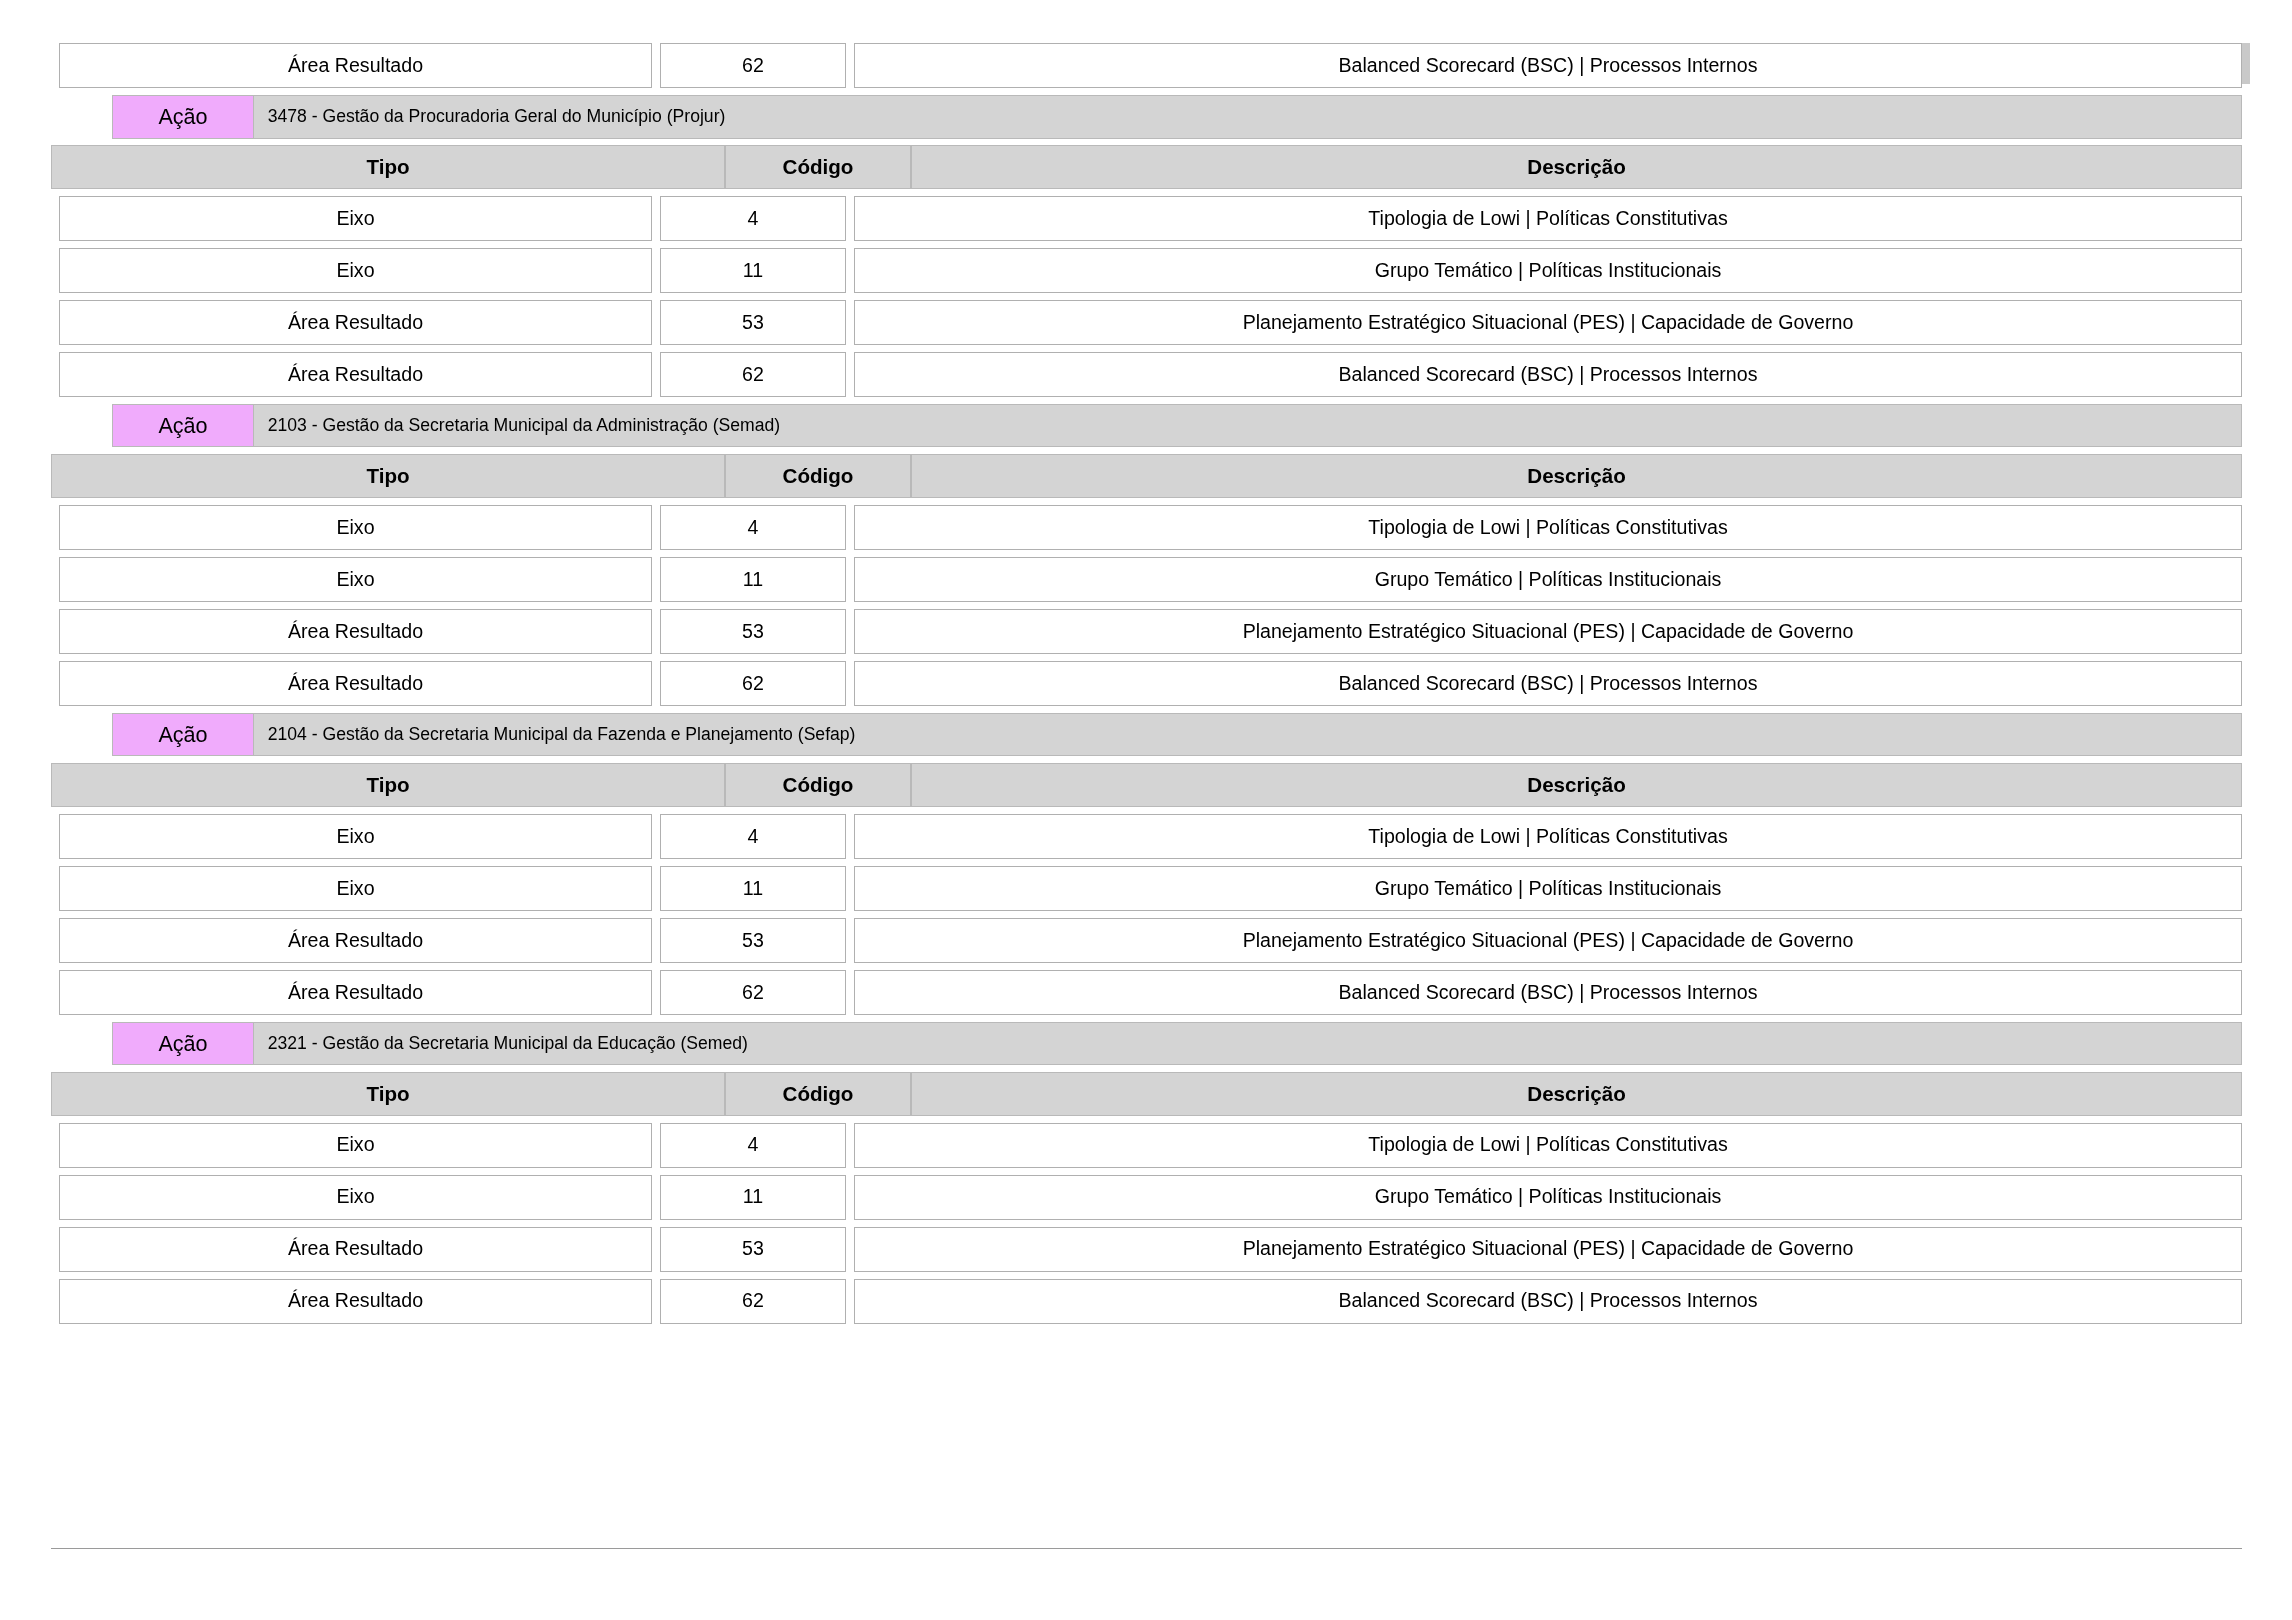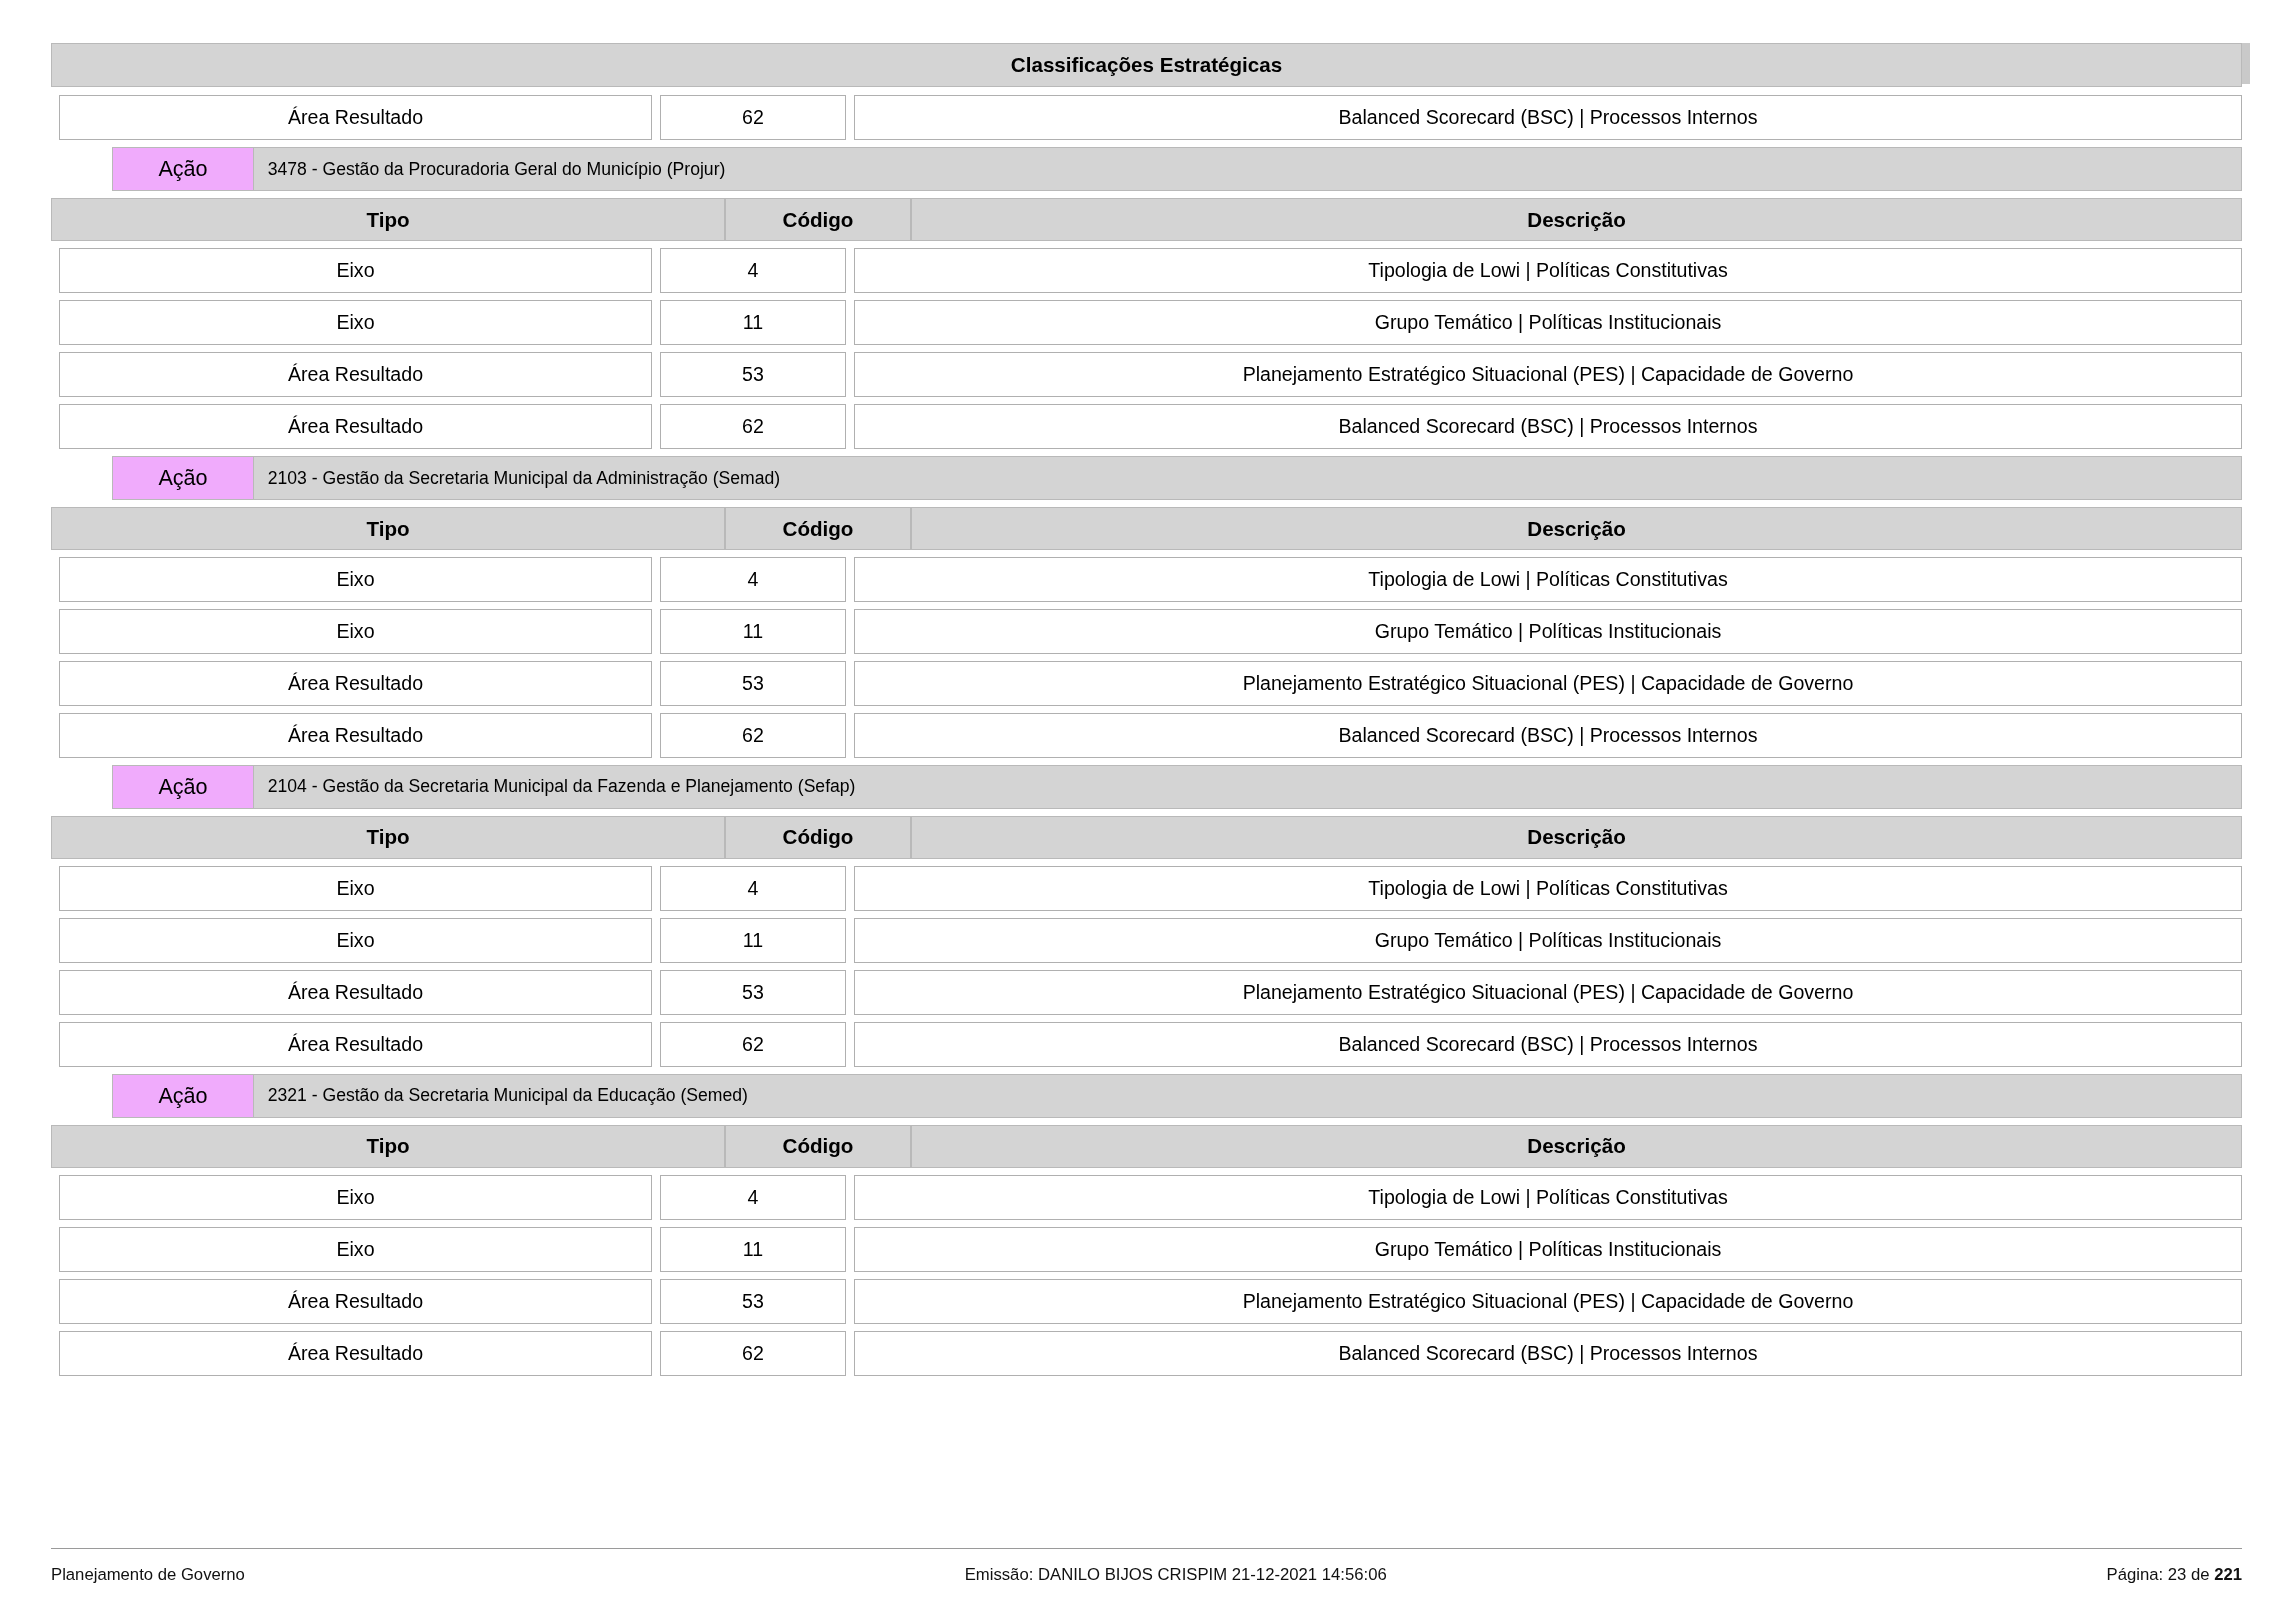--- a/index.html
+++ b/index.html
@@ -134,21 +134,20 @@
     width: 7.8px;
     height: 41px;
     background: #c9c9c9;
   }
 </style>
 </head>
 <body>
 
 <div class="page">
 
-  <div class="band title-band">Classificações Estratégicas</div>
 
   <div class="row">
     <div class="cell c-tipo">Área Resultado</div>
     <div class="cell c-codigo">62</div>
     <div class="cell c-desc">Balanced Scorecard (BSC) | Processos Internos</div>
   </div>
 
   <div class="group">
     <div class="acao-row">
       <div class="acao-label">Ação</div>
@@ -273,20 +272,15 @@
     <div class="row">
       <div class="cell c-tipo">Área Resultado</div>
       <div class="cell c-codigo">62</div>
       <div class="cell c-desc">Balanced Scorecard (BSC) | Processos Internos</div>
     </div>
   </div>
 
   <div class="scroll-nub"></div>
 
   <div class="footer-rule"></div>
-  <div class="footer">
-    <div class="footer-left">Planejamento de Governo</div>
-    <div class="footer-center">Emissão: DANILO BIJOS CRISPIM 21-12-2021 14:56:06</div>
-    <div class="footer-right"><span>Página: 23 de </span><b>221</b></div>
-  </div>
 
 </div>
 
 
 </body></html>

